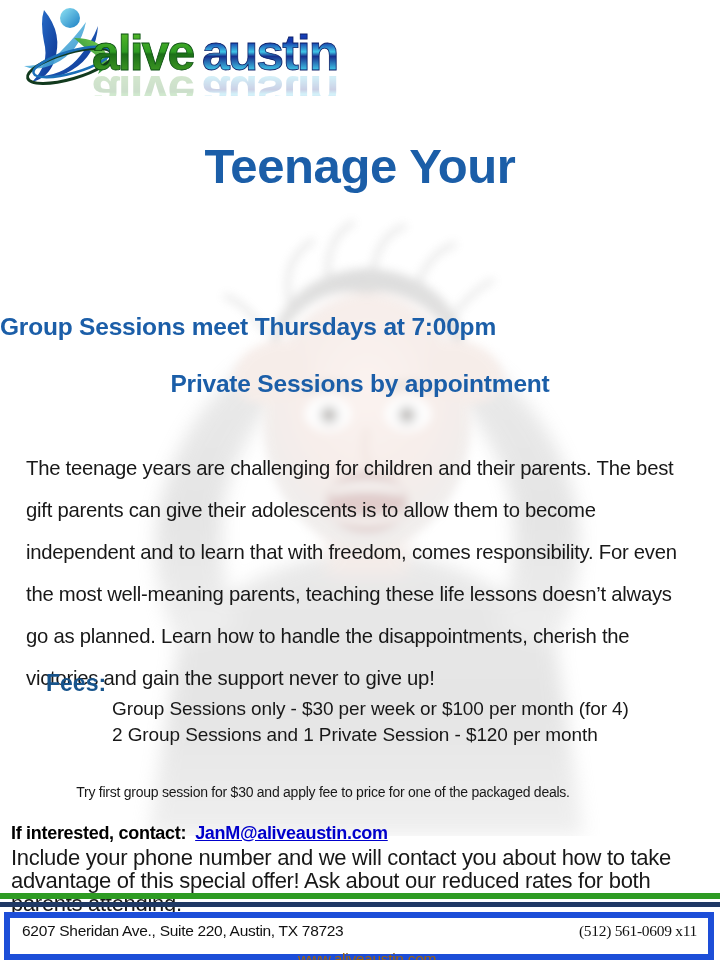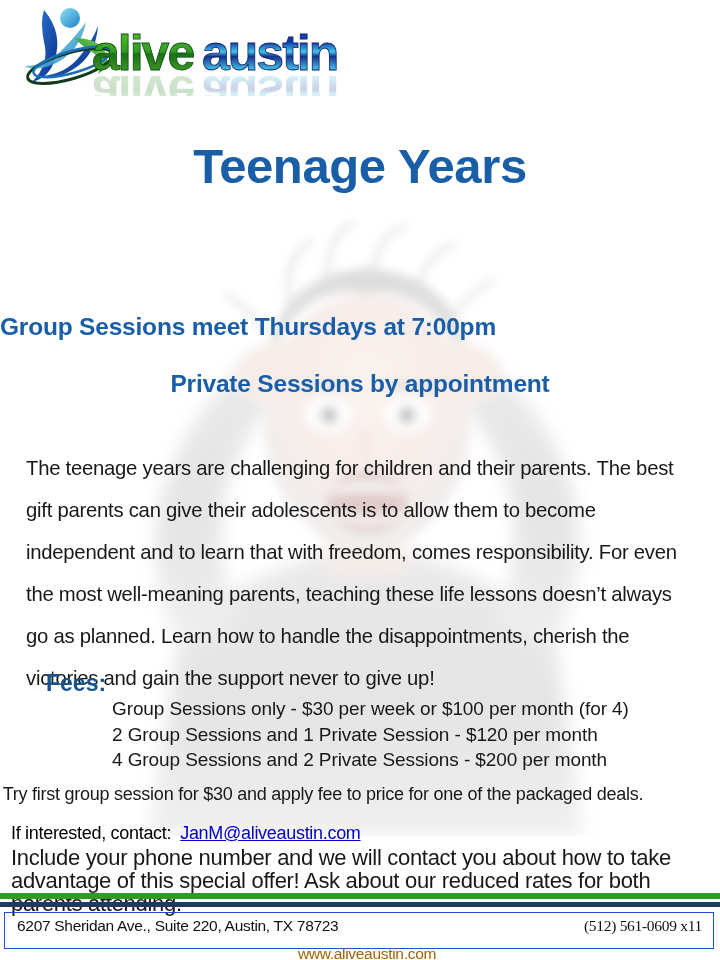--- a/index.html
+++ b/index.html
@@ -116,30 +116,30 @@
   }
   .fees-list div { white-space: nowrap; }
 
   .try-line {
     position: absolute;
     left: 0;
     top: 784px;
     width: 646px;
     text-align: center;
     color: #181818;
-    font-size: 18px;
+    font-size: 14px;
     letter-spacing: -0.25px;
   }
 
   .contact-line {
     position: absolute;
     left: 11px;
     top: 823px;
     font-size: 18px;
-    font-weight: normal;
+    font-weight: bold;
     color: #000000;
     letter-spacing: -0.3px;
   }
   .contact-line .email {
     color: #0000CC;
     text-decoration: underline;
     margin-left: 9px;
   }
 
   .closing {
@@ -168,22 +168,22 @@
     top: 902px;
     width: 720px;
     height: 5px;
     background: #1F3864;
   }
   .footer-box {
     position: absolute;
     left: 4px;
     top: 912px;
     width: 710px;
-    height: 37px;
-    border: 1px solid #1d4ed8;
+    height: 48px;
+    border: 6px solid #1d4ed8;
     box-sizing: border-box;
   }
   .footer-row {
     position: absolute;
     left: 0;
     top: 0;
     width: 100%;
     height: 22px;
   }
   .footer-address {
@@ -335,33 +335,32 @@
       <g transform="translate(0,138) scale(1,-1)" opacity="0.22">
         <text x="78" y="66" font-family="'Liberation Sans', sans-serif" font-size="50" font-weight="bold" letter-spacing="-2" fill="url(#greenTxt)">alive</text>
         <text x="188" y="66" font-family="'Liberation Sans', sans-serif" font-size="50" font-weight="bold" letter-spacing="-2" fill="url(#blueTxt)">austin</text>
       </g>
     </svg>
   </div>
 
   <div class="content">
 
     <div class="title">
-      <span class="line2">Teenage Years</span>
+      <span class="line2">Teenage Your</span>
     </div>
 
     <div class="subtitle1">Group Sessions meet Thursdays at 7:00pm</div>
     <div class="subtitle2">Private Sessions by appointment</div>
 
     <div class="body-copy">The teenage years are challenging for children and their parents. The best gift parents can give their adolescents is to allow them to become independent and to learn that with freedom, comes responsibility. For even the most well-meaning parents, teaching these life lessons doesn’t always go as planned. Learn how to handle the disappointments, cherish the victories and gain the support never to give up!</div>
 
     <div class="fees-label">Fees:</div>
     <div class="fees-list">
       <div>Group Sessions only - $30 per week or $100 per month (for 4)</div>
       <div>2 Group Sessions and 1 Private Session -  $120 per month</div>
-      <div>4 Group Sessions and 2 Private Sessions -  $200 per month</div>
     </div>
 
     <div class="try-line">Try first group session for $30 and apply fee to price for one of the packaged deals.</div>
 
     <div class="contact-line">
       <span>If interested, contact:</span><a class="email" href="#">JanM@aliveaustin.com</a>
     </div>
 
     <div class="closing">Include your phone number and we will contact you about how to take advantage of this special offer! Ask about our reduced rates for both parents attending.</div>
 

